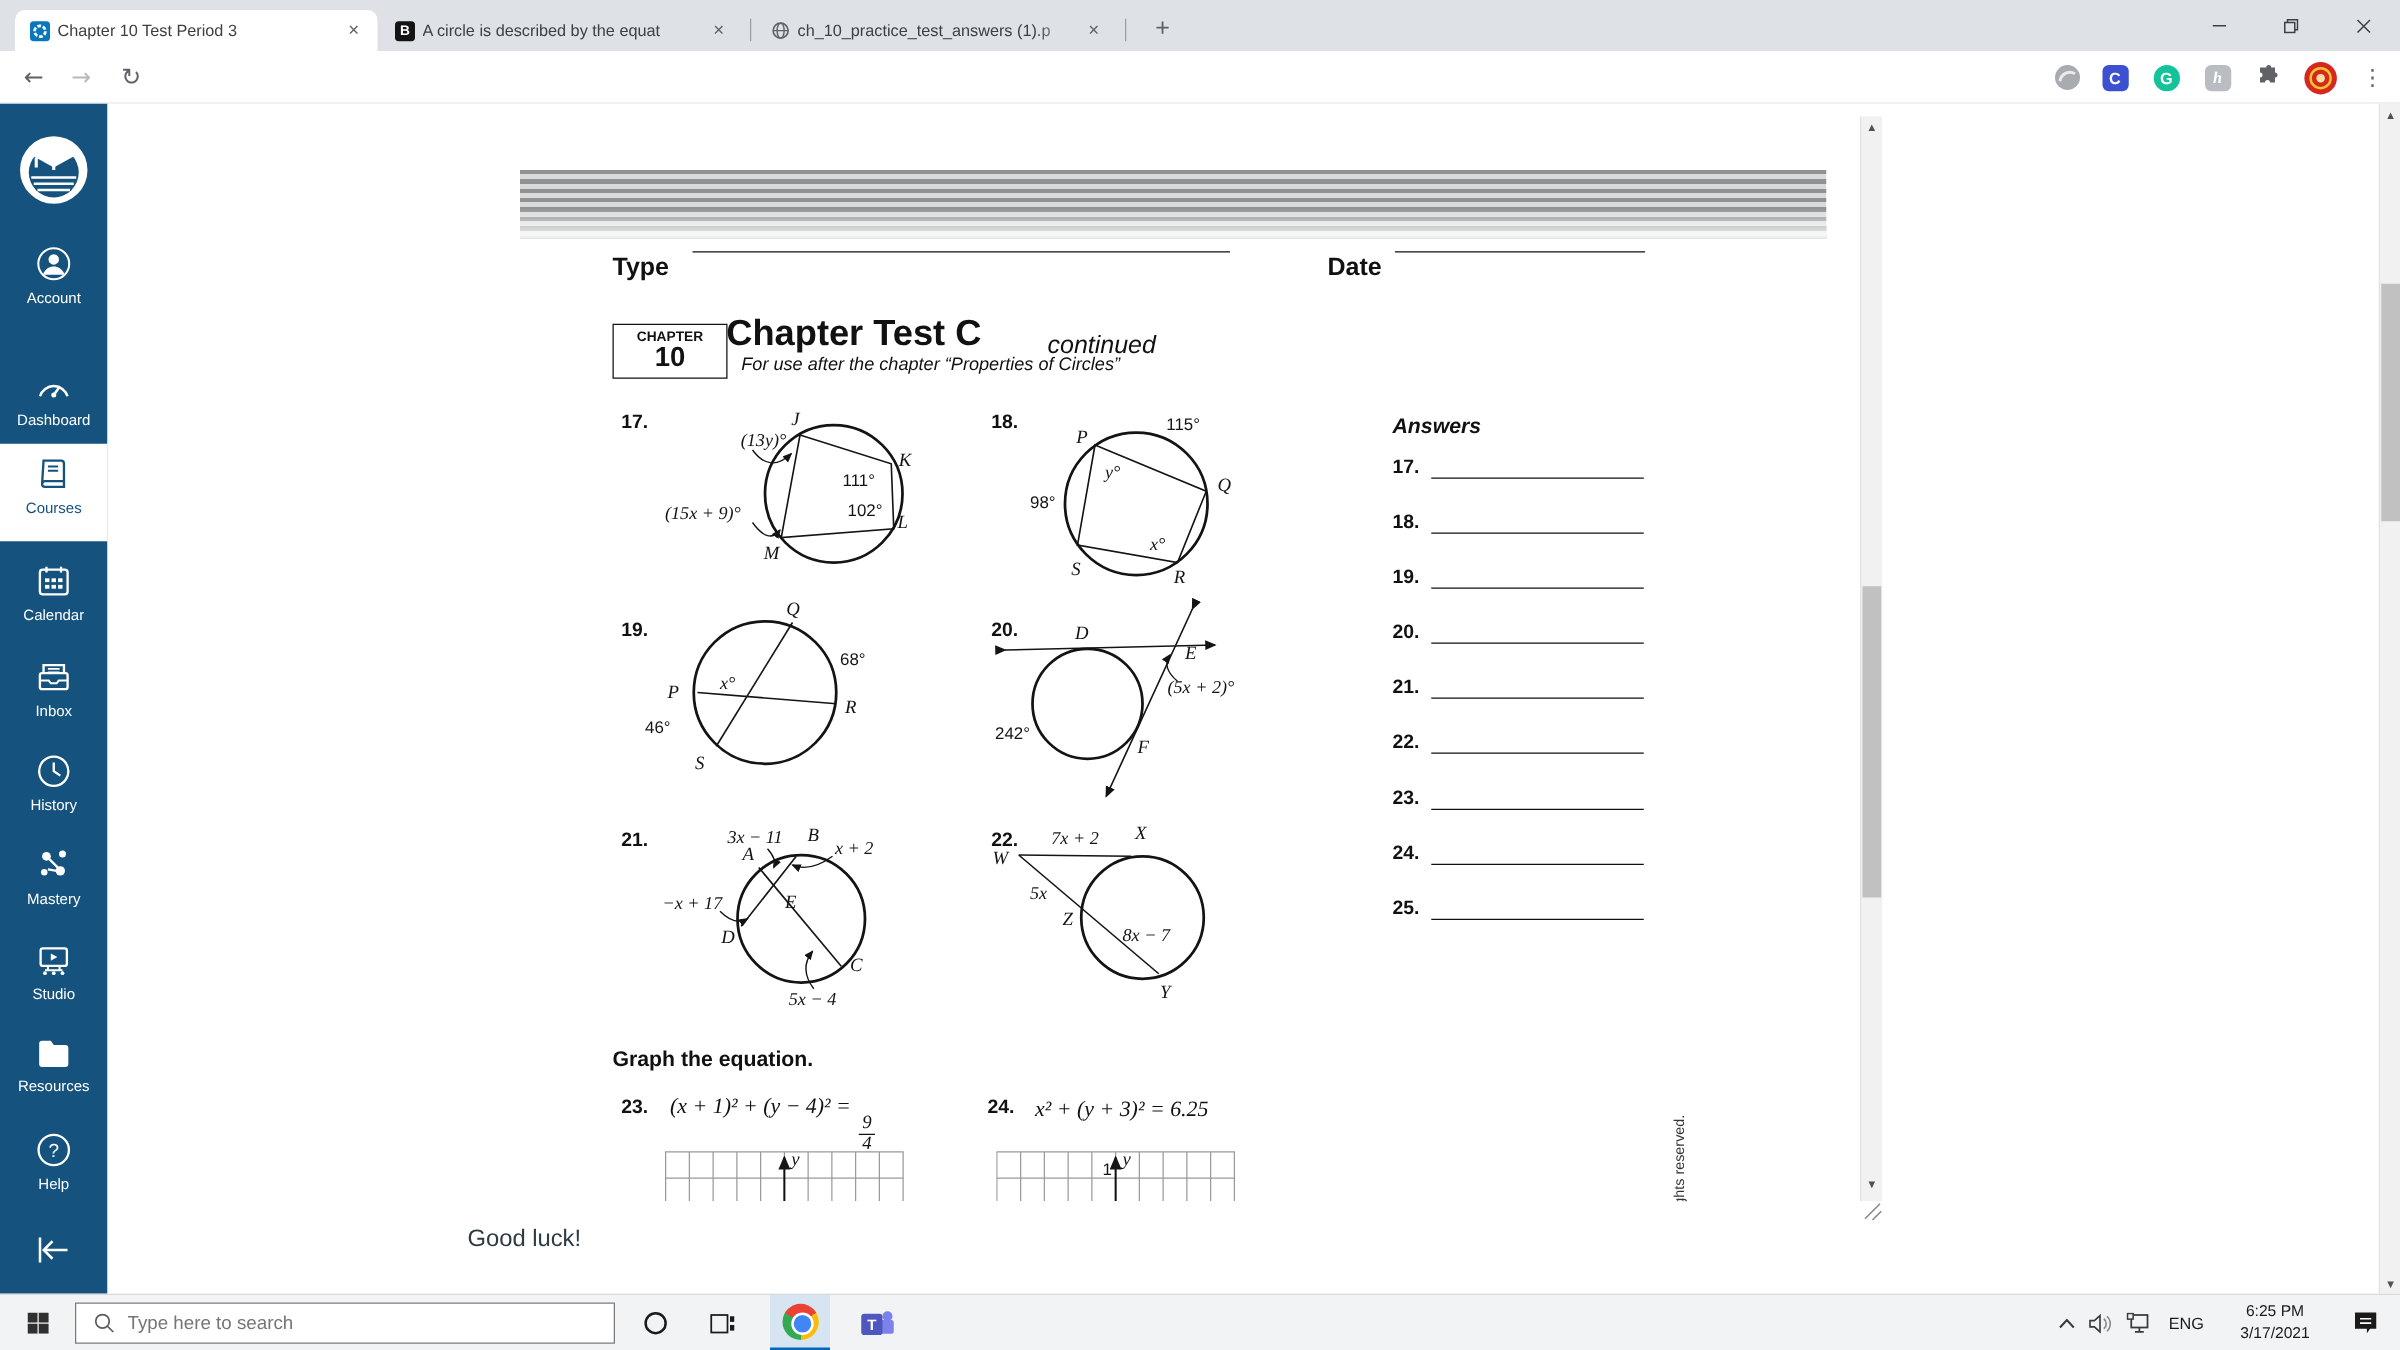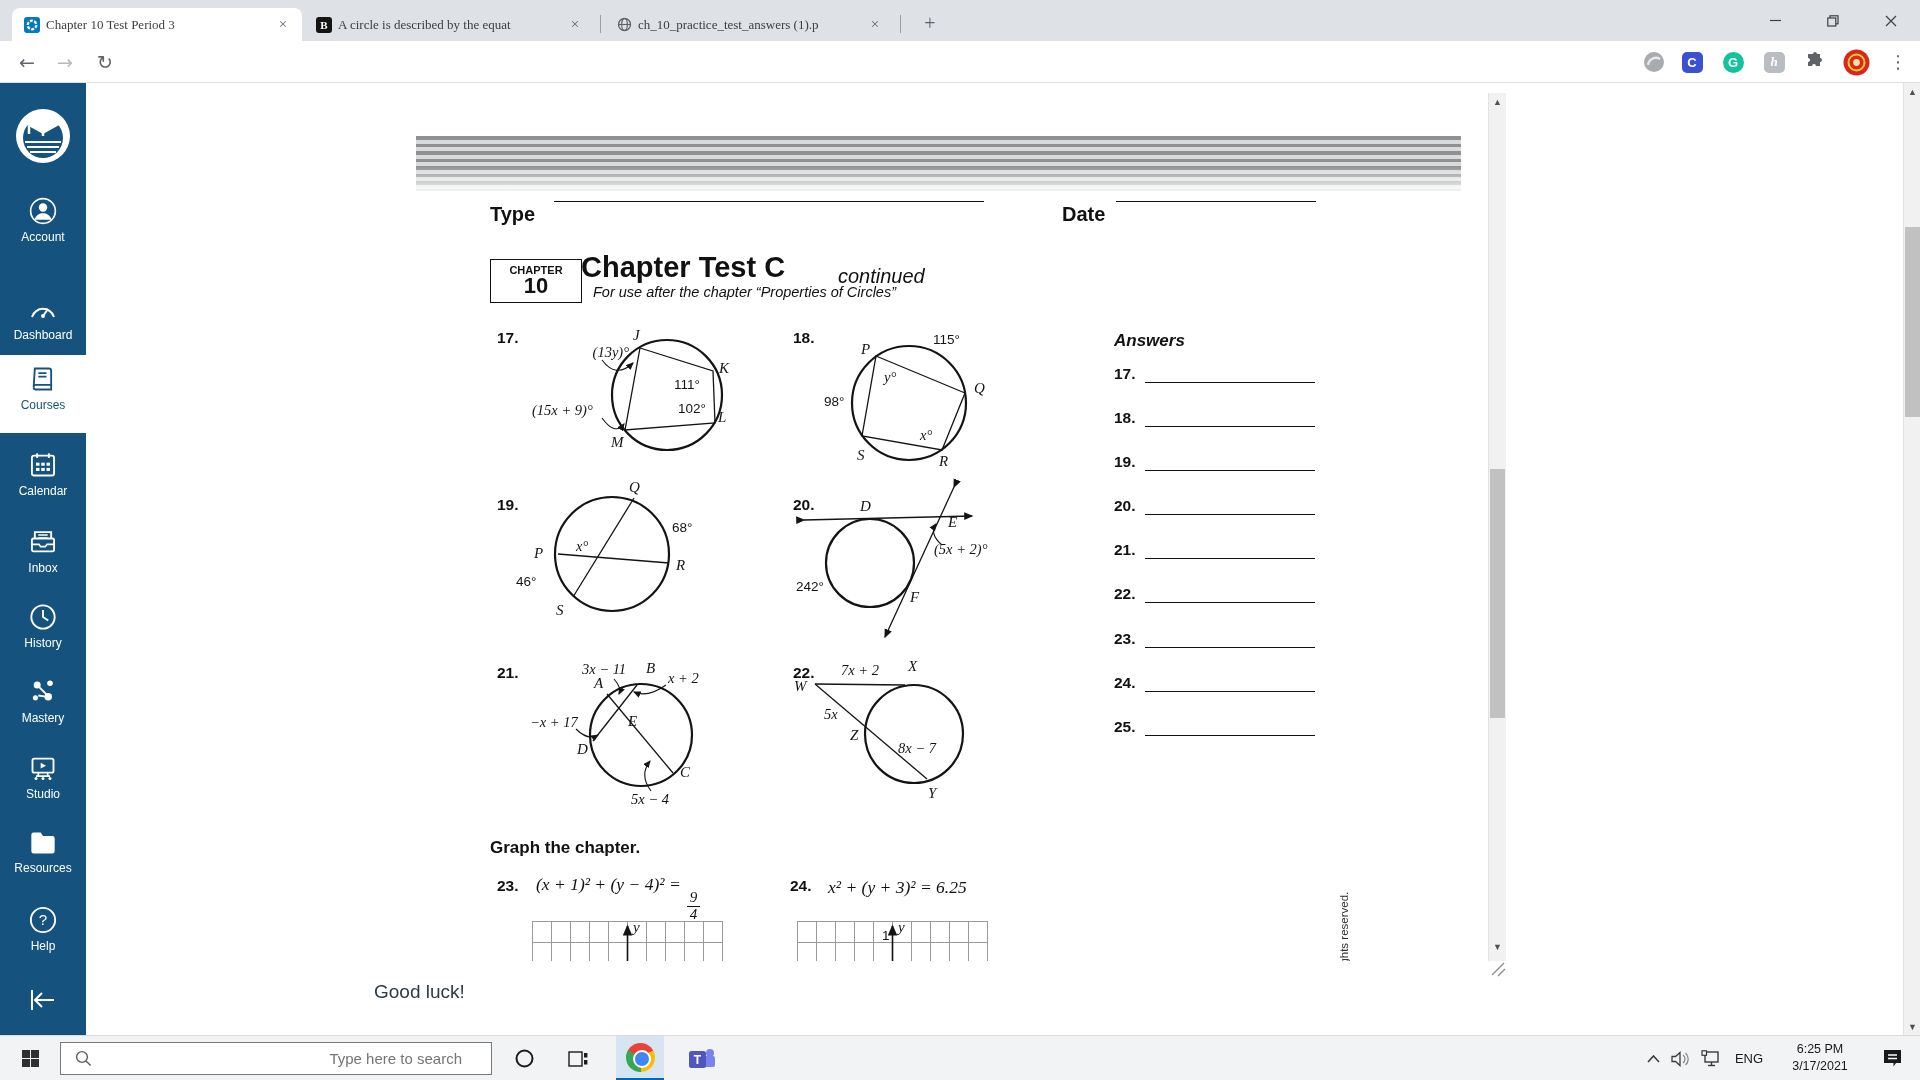--- a/index.html
+++ b/index.html
@@ -1,19 +1,19 @@
 <!DOCTYPE html>
 <html><head>
 <meta charset="utf-8">
 <style>
   * { box-sizing: border-box; margin:0; padding:0; }
   html,body { width:1920px; height:1080px; overflow:hidden; font-family:"Liberation Sans",sans-serif; background:#fff; }
   .abs { position:absolute; }
   
-  #tabstrip { position:absolute; left:0; top:0; width:1920px; height:41px; background:#dee1e6;font-family:Liberation Serif, serif; }
+  #tabstrip { position:absolute; left:0; top:0; width:1920px; height:41px; background:#dee1e6; }
   .tab { position:absolute; top:8px; height:33px; display:flex; align-items:center; padding:0 10px 0 12px; width:290px; }
   .tab.active { background:#fff; border-radius:8px 8px 0 0; }
   .tab-title { font-size:13px; color:#3c4043; white-space:nowrap; overflow:hidden; flex:1; margin:0 6px;
                -webkit-mask-image:linear-gradient(to right,#000 86%,transparent); mask-image:linear-gradient(to right,#000 86%,transparent); }
   .tab-close { font-size:15px; color:#5f6368; width:18px; text-align:center; cursor:default; }
   .tabsep { position:absolute; top:15px; width:1px; height:18px; background:#9aa0a6; }
   .favicon { width:16px; height:16px; flex:0 0 16px; border-radius:3px; display:flex; align-items:center; justify-content:center; }
   .fav-canvas { background:#0877be; }
   .fav-canvas svg { display:block; }
   .fav-brainly { background:#141414; color:#fff; font-size:11px; font-weight:bold; }
@@ -58,21 +58,21 @@
   .frac { display:inline-flex; flex-direction:column; text-align:center; vertical-align:-12px; font-size:15px; line-height:1.05; margin-left:6px; font-style:italic; font-family:"Liberation Serif",serif; }
   .frac .top { border-bottom:1.2px solid #111; padding:0 3px; }
   
   .sbtrack { background:#f1f1f1; border-left:1px solid #e2e2e2; }
   .sbthumb { position:absolute; left:1px; width:15px; background:#c1c1c1; }
   .sbarrow { position:absolute; left:0; width:17px; height:17px; display:flex; align-items:center; justify-content:center; font-size:9px; color:#505050; }
   
   #taskbar { position:absolute; left:0; top:1035px; width:1920px; height:45px; background:#f1f3f4; border-top:1px solid #d8dadc; }
   .tb-ico { position:absolute; top:0; height:45px; display:flex; align-items:center; justify-content:center; }
   #tb-search { position:absolute; left:60px; top:6px; width:432px; height:33px; background:#fff; border:1px solid #777b7e; display:flex; align-items:center; }
-  #tb-search input { border:none; outline:none; font-size:15px; color:#5c5c5c; width:360px; font-family:"Liberation Sans",sans-serif; background:transparent;text-align:right; }
+  #tb-search input { border:none; outline:none; font-size:15px; color:#5c5c5c; width:360px; font-family:"Liberation Sans",sans-serif; background:transparent; }
   #chrome-task { position:absolute; left:616px; top:0; width:48px; height:45px; background:#d7e4f2; border-bottom:3px solid #0067c0; display:flex; align-items:center; justify-content:center; }
   .chromeball { width:29px; height:29px; border-radius:50%; background:conic-gradient(from 300deg,#ea4335 0 120deg,#fbbc04 120deg 240deg,#34a853 240deg 360deg); position:relative; }
   .chromeball::after { content:""; position:absolute; left:7.5px; top:7.5px; width:14px; height:14px; border-radius:50%; background:#4285f4; border:2.5px solid #fff; }
   #tray-clock { position:absolute; left:1777px; top:5px; width:86px; text-align:center; font-size:12.5px; color:#1a1a1a; line-height:17px; }
 </style>
 </head>
 <body>
 
 <svg width="0" height="0" style="position:absolute">
   <defs>
@@ -417,21 +417,21 @@
         </div>
       <div class="ans-row" style="top:581px">
           <span class="ans-num">24.</span>
           <span class="ans-line"></span>
         </div>
       <div class="ans-row" style="top:625px">
           <span class="ans-num">25.</span>
           <span class="ans-line"></span>
         </div>
 
-      <div class="abs" style="left:114px;top:745px;font-size:17px;font-weight:bold">Graph the chapter.</div>
+      <div class="abs" style="left:114px;top:745px;font-size:17px;font-weight:bold">Graph the equation.</div>
       <div class="pnum" style="left:121px;top:784px">23.</div>
       <div class="abs" style="left:160px;top:781px">
         <span class="eq">(x + 1)² + (y − 4)² =</span><span class="frac">
             <span class="top">9</span>
             <span>4</span>
           </span>
       </div>
       <div class="pnum" style="left:414px;top:784px">24.</div>
       <div class="abs eq" style="left:452px;top:784px">x² + (y + 3)² = 6.25</div>
 

